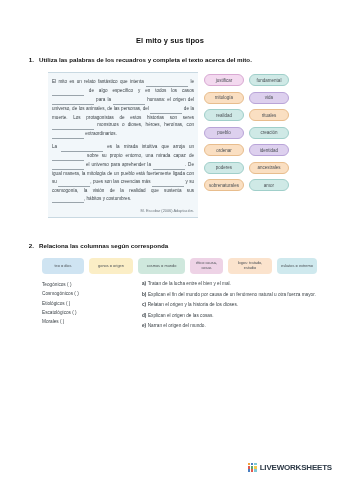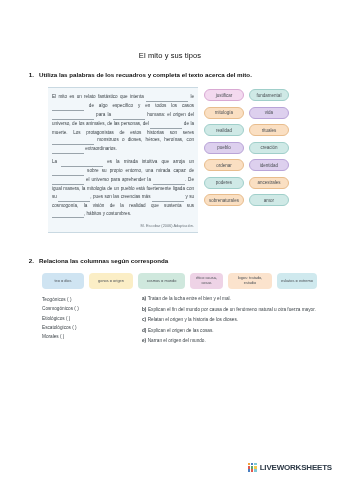--- a/index.html
+++ b/index.html
@@ -18,23 +18,23 @@
   .page {
     position: absolute;
     inset: 0;
     background: #fff;
   }
 
   
   .doc-title {
     text-align: center;
     font-size: 7.5px;
-    font-weight: normal;
+    font-weight: bold;
     color: #111;
-    margin-top: 51px;
+    margin-top: 36px;
     letter-spacing: .1px;
   }
 
   
   .instruction {
     display: flex;
     gap: 5px;
     font-size: 6.2px;
     font-weight: bold;
     color: #111;

